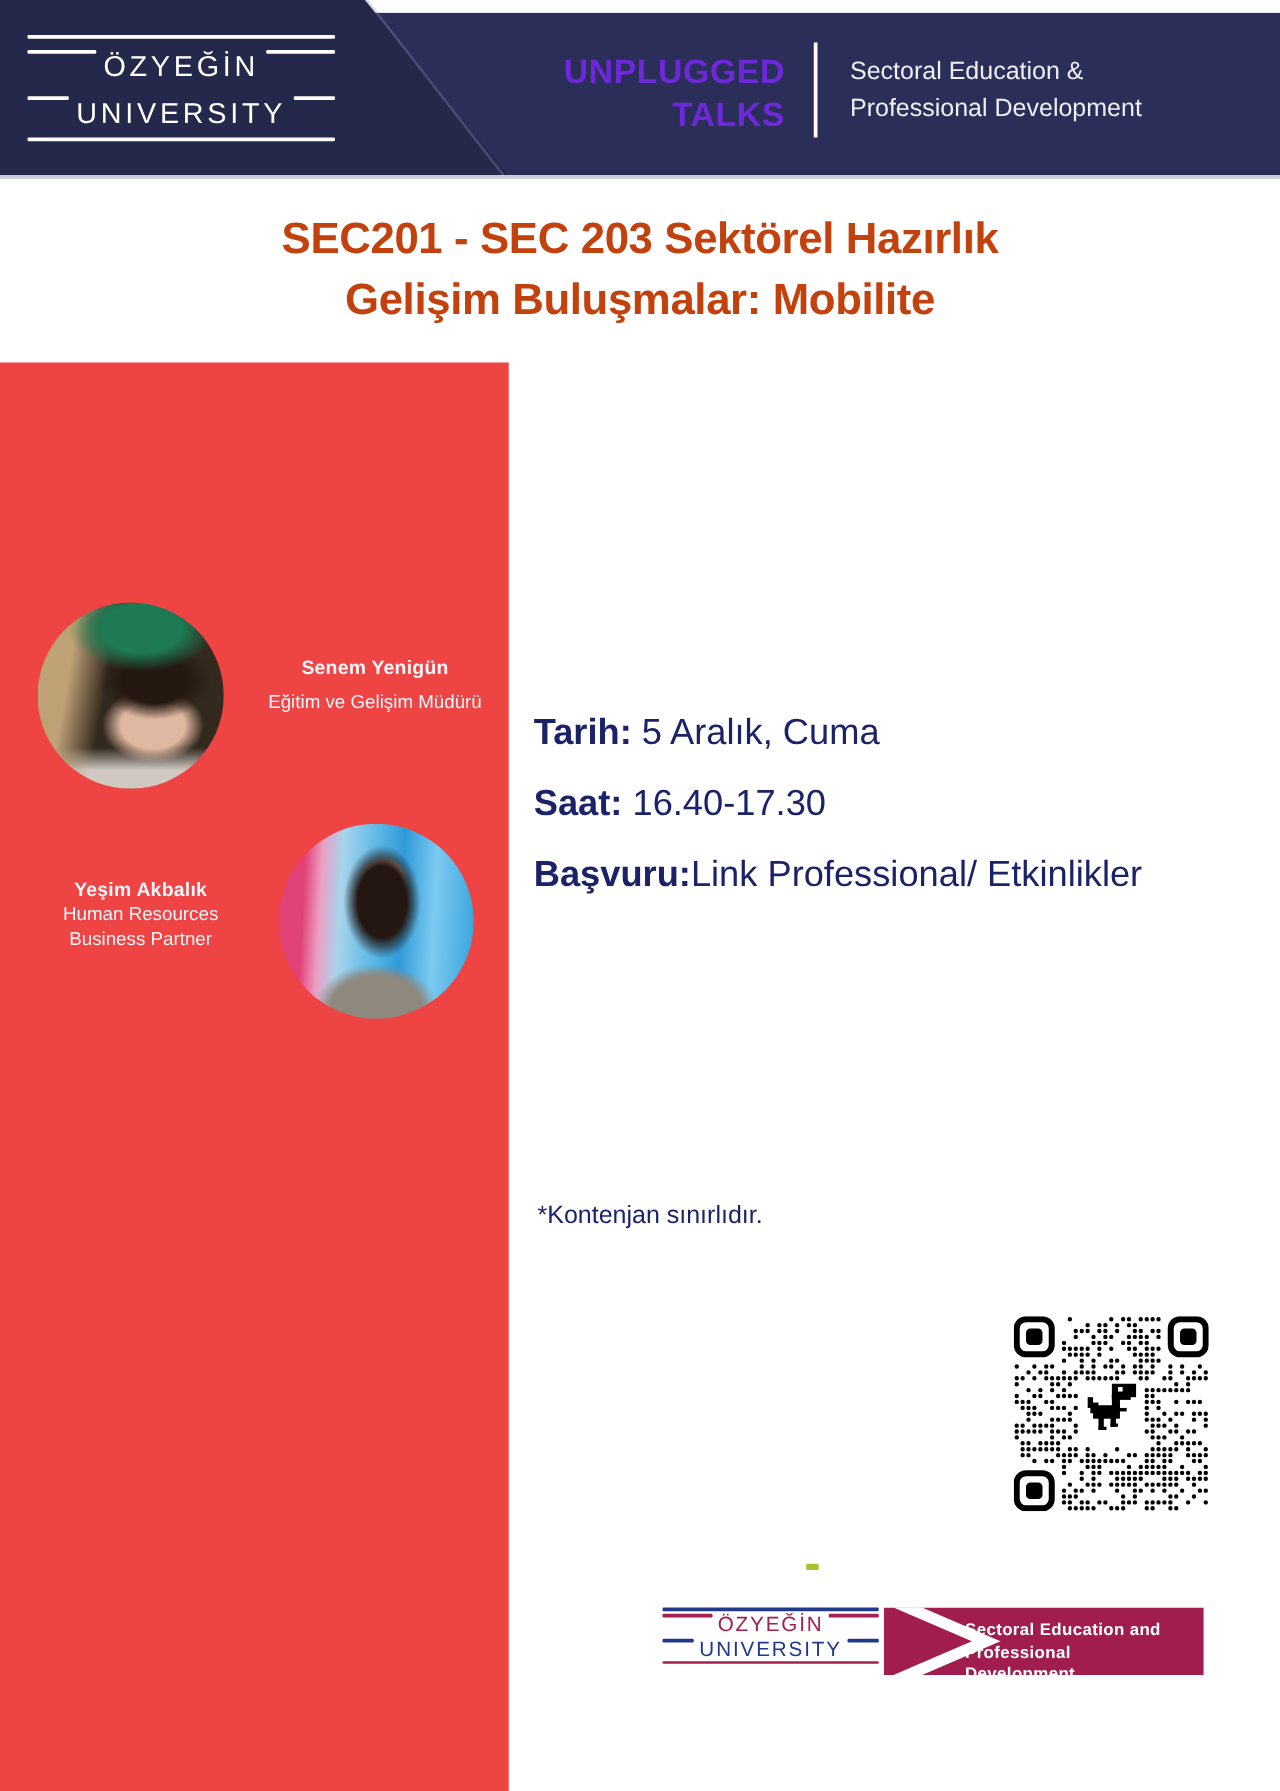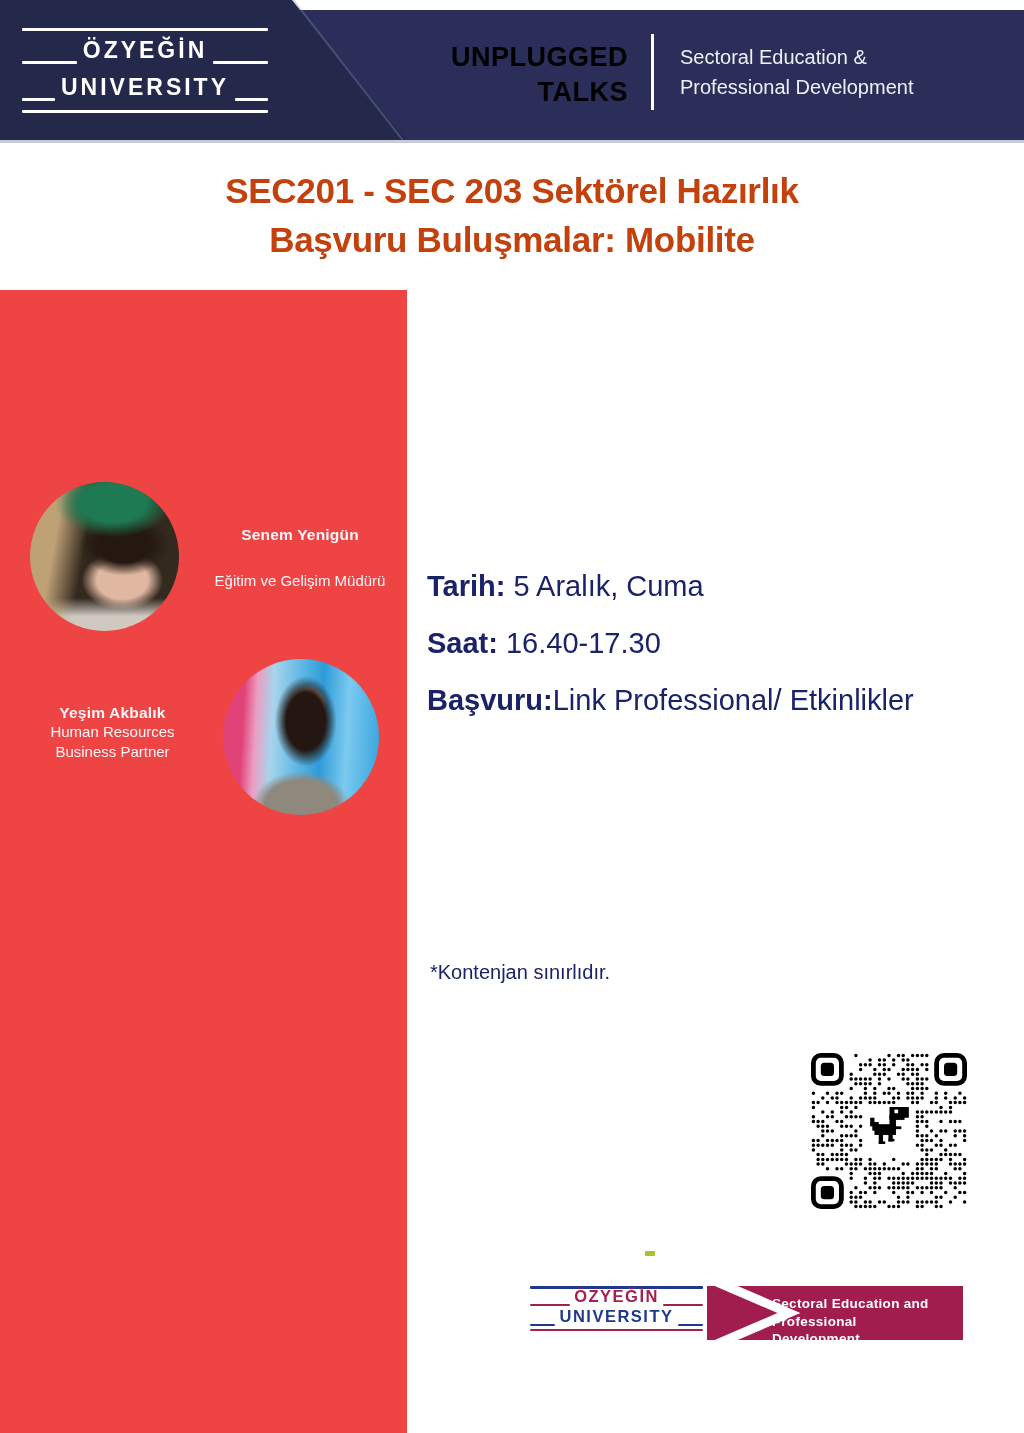--- a/index.html
+++ b/index.html
@@ -10,31 +10,31 @@
   .hdr-right{position:absolute;left:280px;top:10px;width:744px;height:130px;background:#2a2e58;
              clip-path:polygon(13px 0,100% 0,100% 100%,123px 100%);}
   .hdr-left{position:absolute;left:0;top:0;width:406px;height:140px;background:#24284a;
             clip-path:polygon(0 0,292px 0,100% 100%,0 100%);}
   .hdr-seam{position:absolute;left:347px;top:-19px;width:2px;height:178px;
             background:rgba(135,145,195,.35);transform:rotate(-38deg);}
   .hdr-border{position:absolute;left:0;top:140px;width:100%;height:3px;background:#c7cbd8;}
 
   
   .ozu-logo{display:flex;flex-direction:column;}
-  .lg-row{display:flex;align-items:flex-end;font-weight:bold;white-space:nowrap;}
+  .lg-row{display:flex;align-items:flex-start;font-weight:normal;white-space:nowrap;}
   .lg-line{flex:1;border-radius:1px;}
   .lg-full{width:100%;border-radius:1px;}
   .lg-txt{padding:0 6px;letter-spacing:3px;}
 
   .logo-white{position:absolute;left:22px;top:28px;width:246px;color:#fff;}
   .logo-white .lg-full,.logo-white .lg-line{height:3px;background:#fff;}
   .logo-white .lg-row{height:24px;font-size:23px;margin:4px 0;}
   .logo-white{gap:5px;}
 
-  .series{position:absolute;left:420px;top:40px;width:208px;text-align:right;color:#000000;
+  .series{position:absolute;left:420px;top:40px;width:208px;text-align:right;color:#6d28d9;
           font-size:27px;font-weight:800;line-height:35px;letter-spacing:.5px;}
   .vsep{position:absolute;left:651px;top:34px;width:3px;height:76px;background:#fff;}
   .program{position:absolute;left:680px;top:42px;color:#eef0f6;font-size:20px;
            font-weight:300;line-height:30px;}
 
   
   .title{position:absolute;left:0;top:166px;width:100%;text-align:center;
          color:#c2410c;font-size:35px;font-weight:bold;line-height:49px;letter-spacing:-.3px;}
 
   
@@ -52,21 +52,21 @@
     background:
       radial-gradient(ellipse 30% 44% at 53% 40%,#241711 0 42%,rgba(36,23,17,0) 66%),
       radial-gradient(circle 19px at 54% 29%,#eac5ad 0 80%,rgba(234,197,173,0) 100%),
       radial-gradient(ellipse 40% 28% at 50% 94%,#8f887d 0 58%,rgba(143,136,125,0) 78%),
       linear-gradient(93deg,#e14379 0 14%,#eb9ec2 22%,#a7d4ec 32%,#5fb9e6 48%,#2f9ad8 62%,#7ccaf0 78%,#34a3dc 100%);}
   .stext{position:absolute;color:#f4f5f9;text-align:center;}
   .s1{left:197px;top:236px;width:206px;}
   .s2{left:20px;top:414px;width:185px;}
   .sname{font-size:15.5px;font-weight:600;letter-spacing:.2px;}
   .srole{font-size:15px;font-weight:500;line-height:20px;}
-  .s1 .srole{margin-top:27px;}
+  .s1 .srole{margin-top:8px;}
   .s2 .srole:first-of-type{margin-top:18px;}
 
   
   .details{position:absolute;left:427px;top:567px;color:#1b2368;}
   .drow{font-size:29px;line-height:39px;margin-bottom:18px;white-space:pre;}
   .lbl{font-weight:700;}
   .val{font-weight:400;}
   .note{position:absolute;left:430px;top:961px;color:#1b2368;font-size:20px;}
 
   
@@ -119,21 +119,21 @@
     <div>TALKS</div>
   </div>
   <div class="vsep"></div>
   <div class="program">
     <div>Sectoral Education &amp;</div>
     <div>Professional Development</div>
   </div>
 
   <div class="title">
     <div>SEC201 - SEC 203 Sektörel Hazırlık</div>
-    <div>Başvuru Buluşmalar: Mobilite</div>
+    <div>Gelişim Buluşmalar: Mobilite</div>
   </div>
 
   <div class="sidebar">
     <div class="photo photo1"></div>
     <div class="stext s1">
       <div class="sname">Senem Yenigün</div>
       <div class="srole">Eğitim ve Gelişim Müdürü</div>
     </div>
     <div class="stext s2">
       <div class="sname">Yeşim Akbalık</div>

